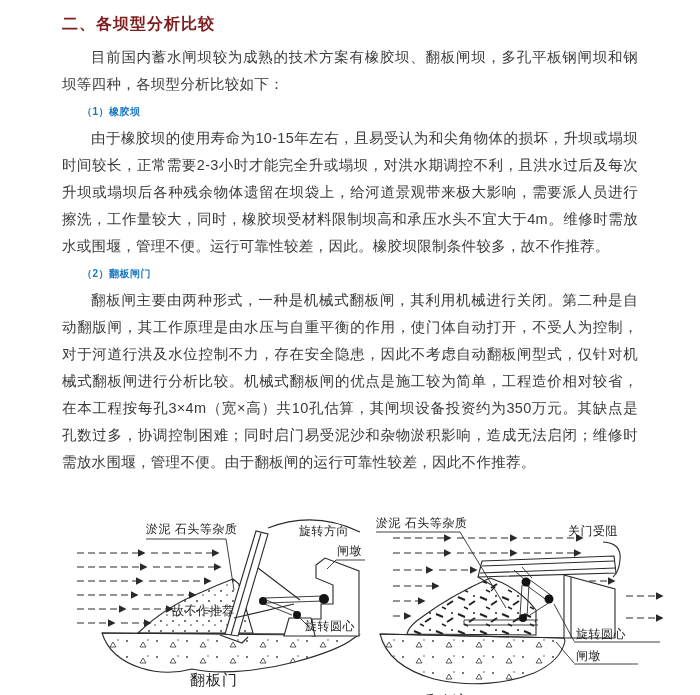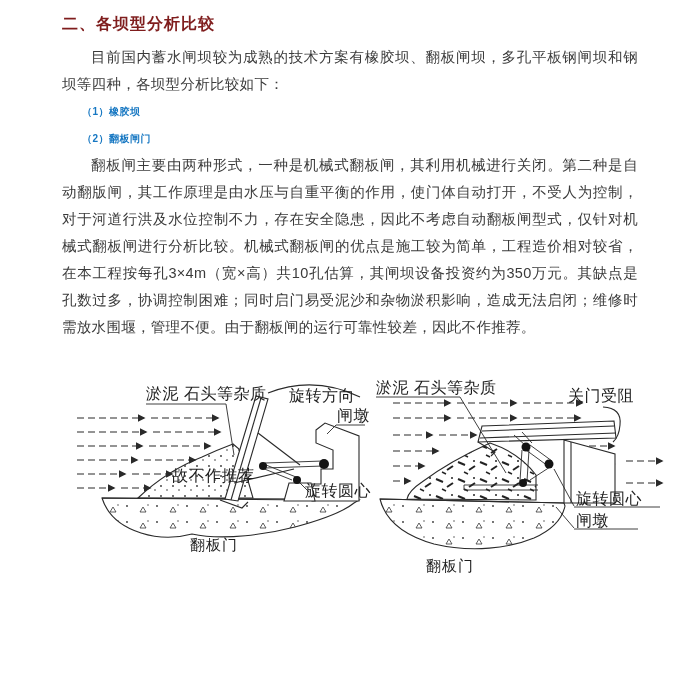--- a/index.html
+++ b/index.html
@@ -37,21 +37,21 @@
     width:612px;
   }
   .figure{
     position:relative;
     width:306px;height:212px;
     flex:0 0 auto;
   }
   .figure svg{position:absolute;left:0;top:0;}
   .lbl{
     position:absolute;
-    font-size:16px;line-height:14px;
+    font-size:12px;line-height:14px;
     color:#1d1d1d;white-space:nowrap;
     letter-spacing:0.5px;
   }
   .cap{
     position:absolute;
     font-size:15px;color:#1d1d1d;
     letter-spacing:1px;white-space:nowrap;
   }
   .flow{stroke:#2a2a2a;stroke-width:1.1;fill:none;stroke-dasharray:7 4;}
   .ln{stroke:#2a2a2a;stroke-width:1.1;fill:none;}
@@ -62,20 +62,21 @@
 </head>
 <body>
 
 <div class="page">
 
   <h2 class="sec">二、各坝型分析比较</h2>
 
   <p class="body">目前国内蓄水闸坝较为成熟的技术方案有橡胶坝、翻板闸坝，多孔平板钢闸坝和钢坝等四种，各坝型分析比较如下：</p>
 
   <h3 class="sub">（1）橡胶坝</h3>
+  <p class="body">由于橡胶坝的使用寿命为10-15年左右，且易受认为和尖角物体的损坏，升坝或塌坝时间较长，正常需要2-3小时才能完全升或塌坝，对洪水期调控不利，且洪水过后及每次升坝或塌坝后各种残余物体遗留在坝袋上，给河道景观带来极大影响，需要派人员进行擦洗，工作量较大，同时，橡胶坝受材料限制坝高和承压水头不宜大于4m。维修时需放水或围堰，管理不便。运行可靠性较差，因此。橡胶坝限制条件较多，故不作推荐。</p>
 
   <h3 class="sub">（2）翻板闸门</h3>
   <p class="body">翻板闸主要由两种形式，一种是机械式翻板闸，其利用机械进行关闭。第二种是自动翻版闸，其工作原理是由水压与自重平衡的作用，使门体自动打开，不受人为控制，对于河道行洪及水位控制不力，存在安全隐患，因此不考虑自动翻板闸型式，仅针对机械式翻板闸进行分析比较。机械式翻板闸的优点是施工较为简单，工程造价相对较省，在本工程按每孔3×4m（宽×高）共10孔估算，其闸坝设备投资约为350万元。其缺点是孔数过多，协调控制困难；同时启门易受泥沙和杂物淤积影响，造成无法启闭；维修时需放水围堰，管理不便。由于翻板闸的运行可靠性较差，因此不作推荐。</p>
 
   <div class="figures">
 
     <div class="figure">
       <svg width="306" height="212" viewBox="0 0 306 212">
         <defs>
           <marker id="ahL" viewBox="0 0 10 10" refX="8" refY="5" markerWidth="7" markerHeight="7" orient="auto">
@@ -141,21 +142,21 @@
         <g>
           <path class="thin" d="M 84,31 L 164,31"></path>
           <path class="thin" d="M 164,31 L 172,82"></path>
           <path class="thin" d="M 274,52 L 303,52"></path>
           <path class="thin" d="M 274,52 L 265,61"></path>
           <path class="thin" d="M 247,119 L 238,110"></path>
         </g>
       </svg>
 
       <span class="lbl" style="left:84px;top:14px">淤泥 石头等杂质</span>
-      <span class="lbl" style="left:227px;top:16px">旋转方向</span>
+      <span class="lbl" style="left:237px;top:16px">旋转方向</span>
       <span class="lbl" style="left:275px;top:36px">闸墩</span>
       <span class="lbl" style="left:110px;top:96px">故不作推荐</span>
       <span class="lbl" style="left:243px;top:111px">旋转圆心</span>
       <span class="cap" style="left:128px;top:163px">翻板门</span>
     </div>
 
     <div class="figure">
       <svg width="306" height="212" viewBox="0 0 306 212">
         <defs>
           <marker id="ahR" viewBox="0 0 10 10" refX="8" refY="5" markerWidth="7" markerHeight="7" orient="auto">

